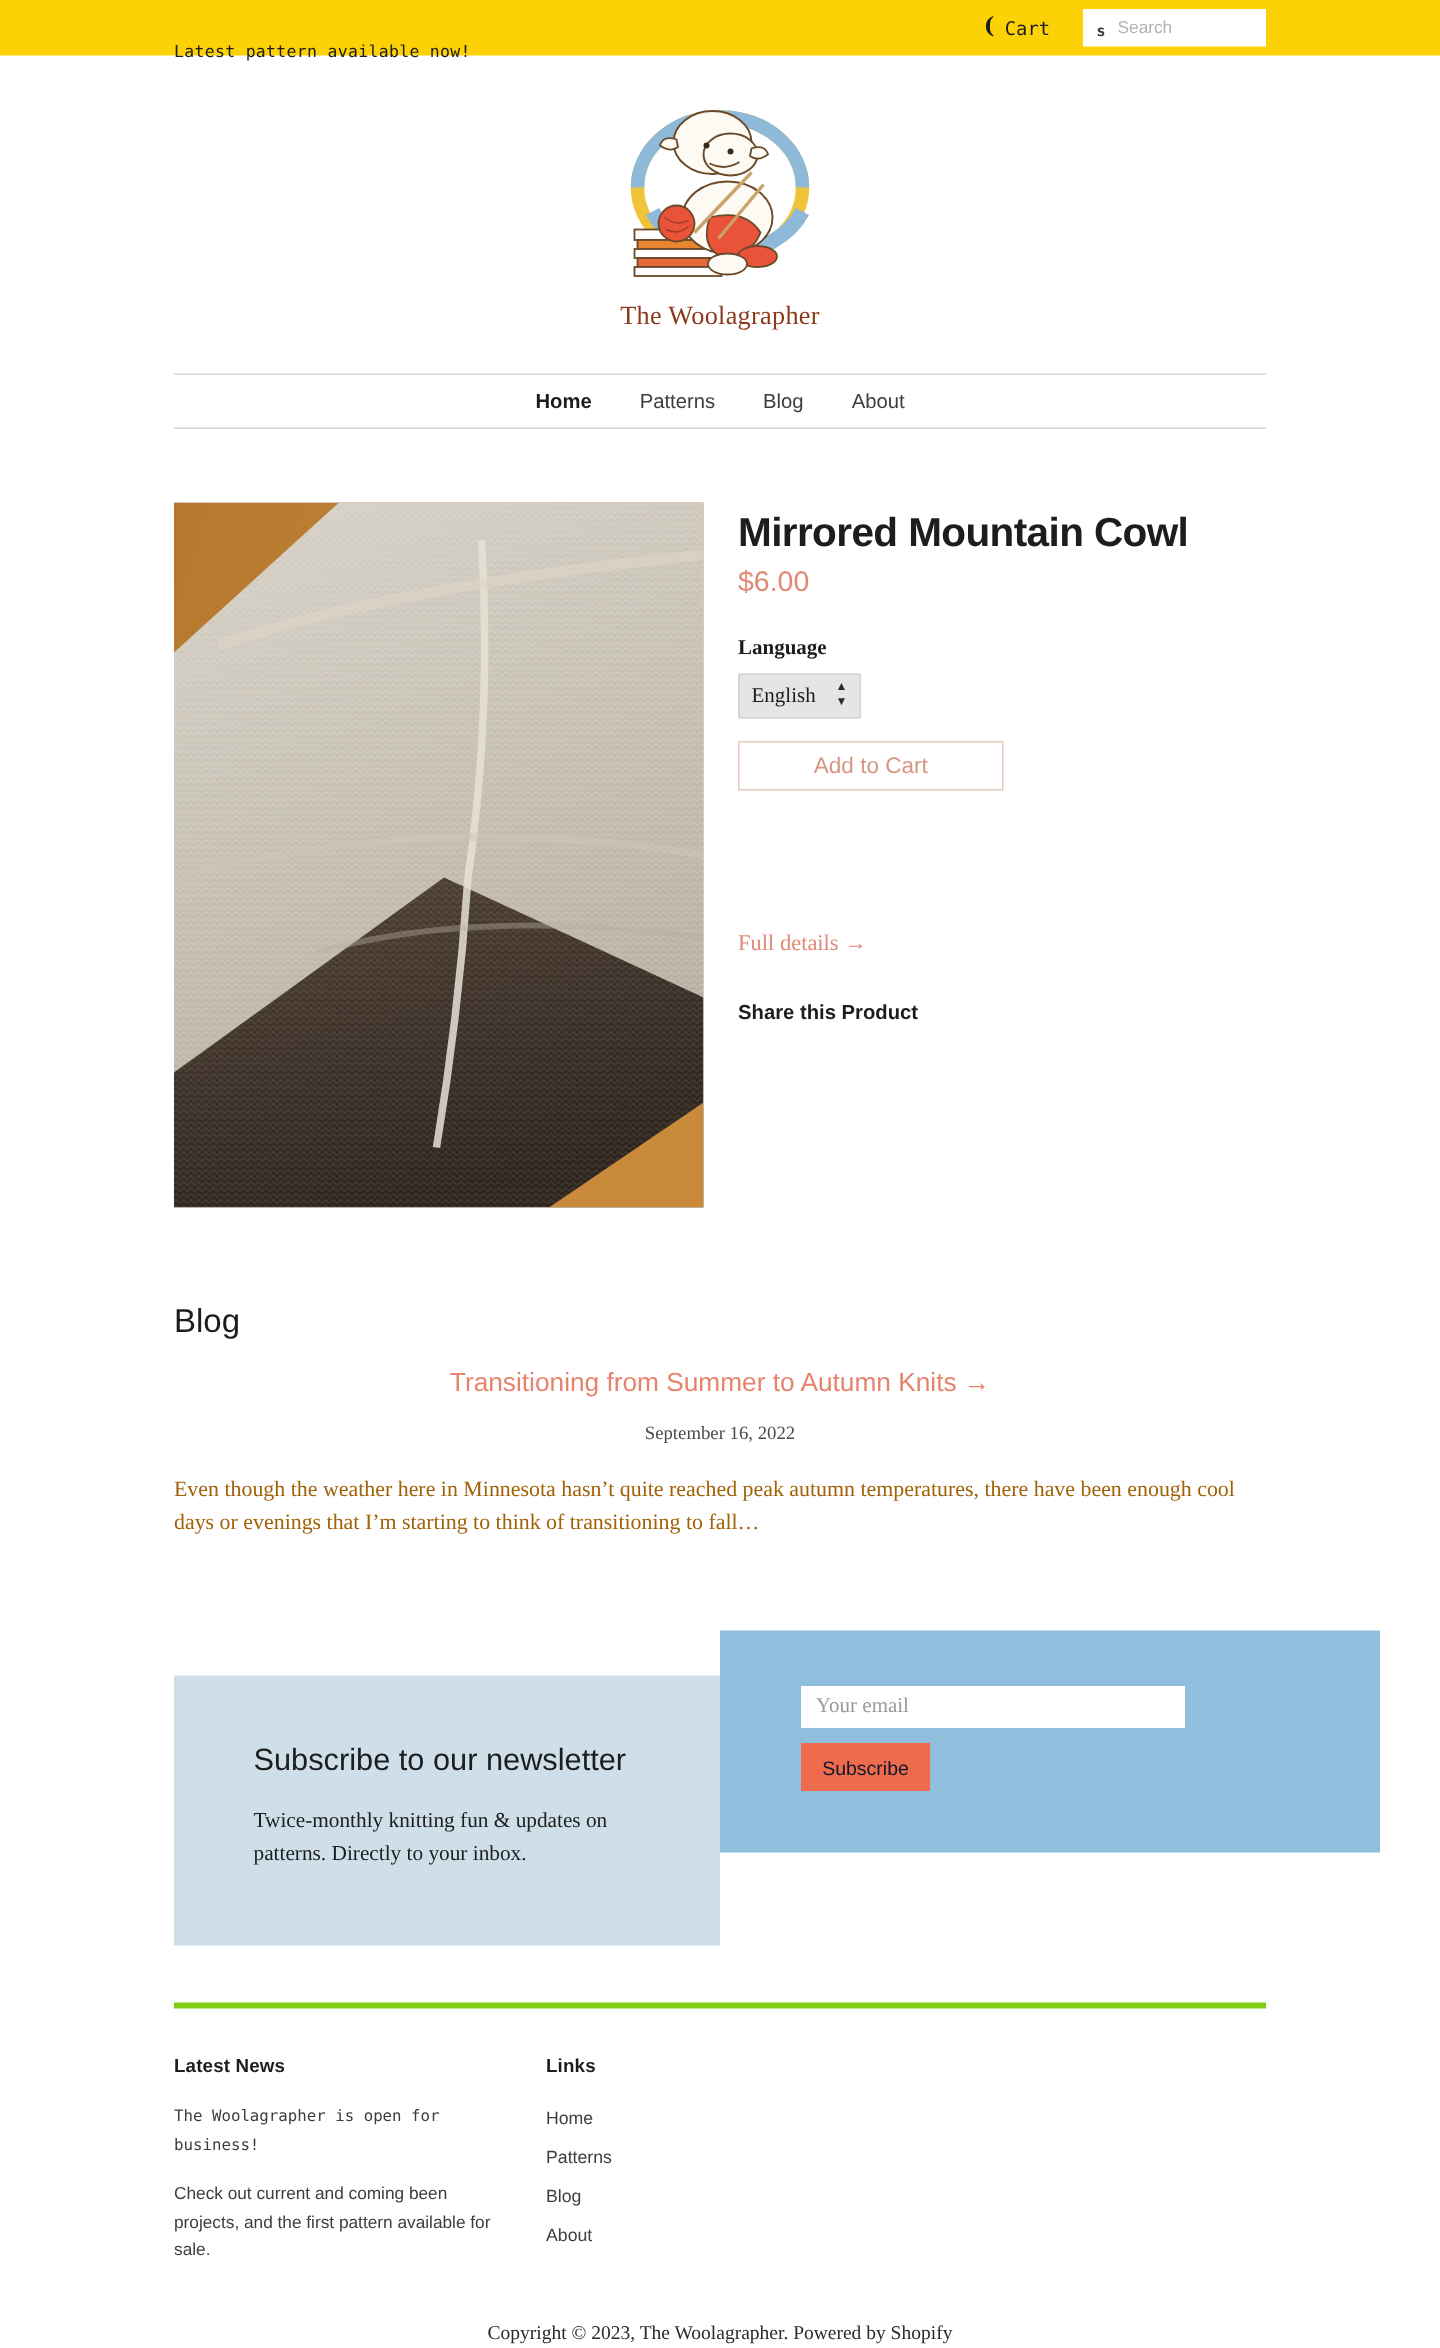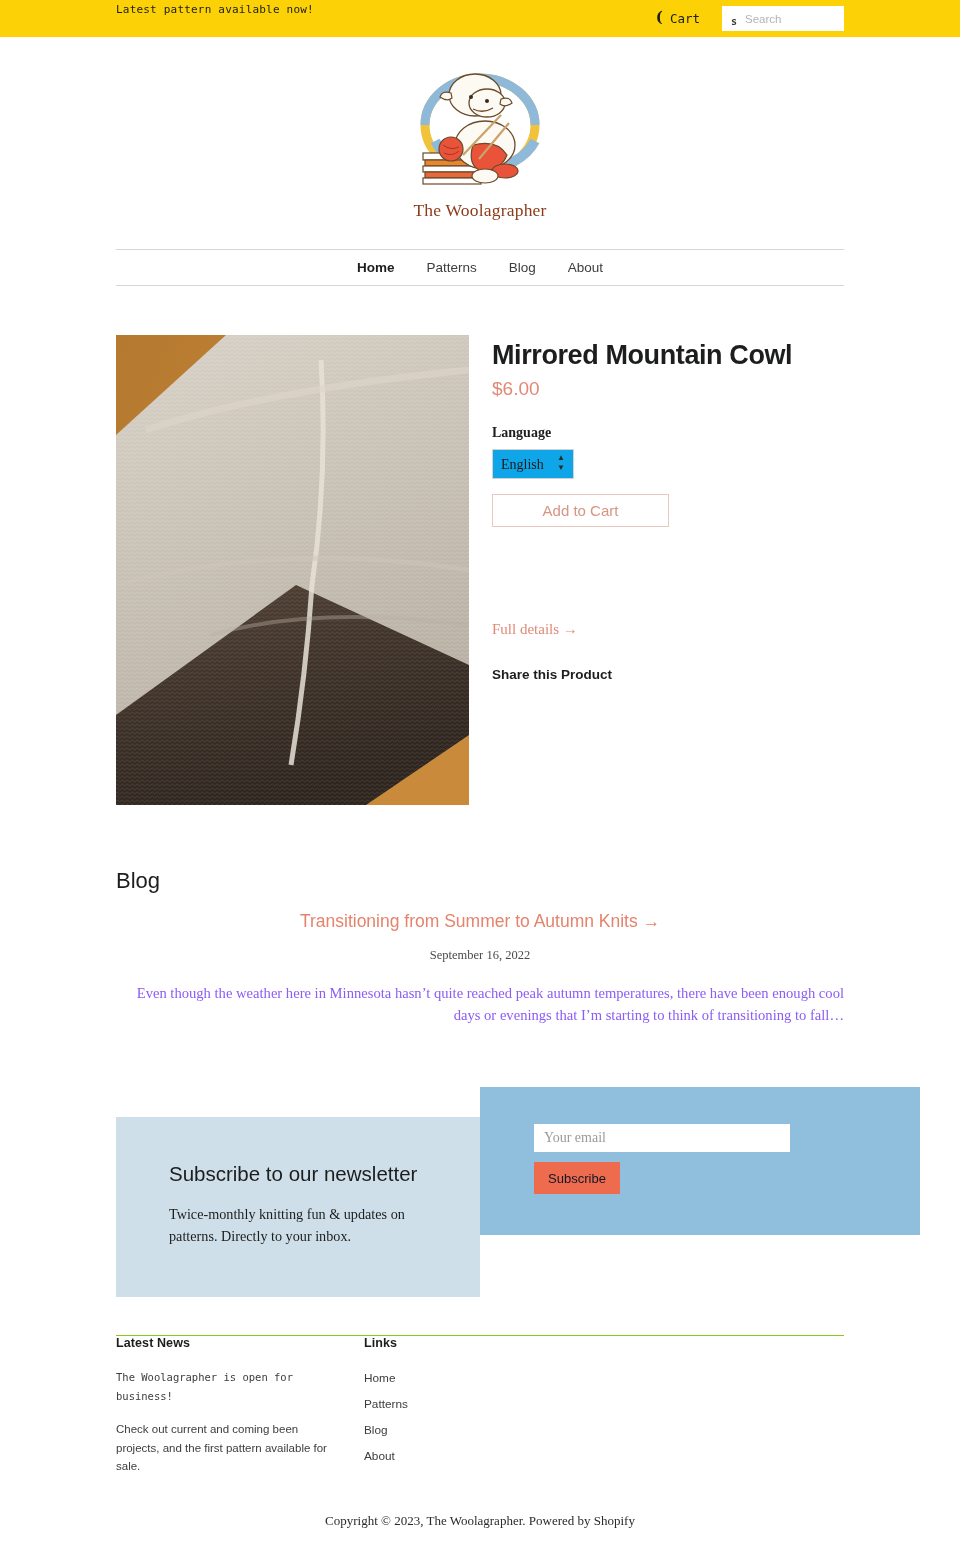--- a/index.html
+++ b/index.html
@@ -17,21 +17,21 @@
   .announce {
     height: 37px;
     background: #fcd207;
     display: flex;
     align-items: center;
     position: relative;
   }
   .announce-text {
     position: absolute;
     left: 116px;
-    top: 3px;
+    top: 28px;
     font-family: "DejaVu Sans Mono", monospace;
     font-size: 11px;
     letter-spacing: .2px;
     color: #1c1d1d;
     white-space: nowrap;
   }
   .announce-right {
     position: absolute;
     right: 116px;
     top: 0;
@@ -165,21 +165,21 @@
     font-weight: bold;
     color: #1c1d1d;
     margin-bottom: 8px;
   }
   .lang-select {
     -webkit-appearance: none;
     appearance: none;
     width: 82px;
     height: 30px;
     border: 1px solid #d2d2d2;
-    background: #0ea5e9;
+    background: #e5e5e5;
     font-family: "Liberation Serif", serif;
     font-size: 14px;
     color: #1c1d1d;
     padding: 0 22px 0 8px;
     border-radius: 0;
     cursor: pointer;
   }
   .select-wrap { position: relative; display: inline-block; }
   .select-arrows {
     position: absolute;
@@ -242,25 +242,25 @@
     margin-bottom: 16px;
   }
   .blog-date {
     text-align: center;
     font-family: "Liberation Serif", serif;
     font-size: 12.5px;
     color: #4a4a4a;
     margin-bottom: 19px;
   }
   .blog-excerpt {
-    text-align: right;
+    text-align: left;
     font-family: "Liberation Serif", serif;
     font-size: 14.6px;
     line-height: 1.52;
-    color: #8b5cf6;
+    color: #a16207;
     margin: 0;
   }
 
   
   .newsletter {
     width: 728px;
     margin: 61px auto 0;
     position: relative;
     height: 180px;
   }
@@ -318,21 +318,22 @@
     font-size: 13px;
     font-family: "Liberation Sans", sans-serif;
     cursor: pointer;
     border-radius: 0;
   }
 
   
   .footer {
     width: 728px;
     margin: 68px auto 0;
-    border-top: 1px solid #84cc16;
+    border-top: 4px solid #84cc16;
+    padding-top: 31px;
     display: flex;
   }
   .fcol-1 { width: 248px; }
   .fcol-2 { width: 252px; }
   .fcol-3 { width: 228px; }
   .fcol-title {
     font-size: 12.5px;
     font-weight: bold;
     color: #1c1d1d;
     margin-bottom: 18px;

